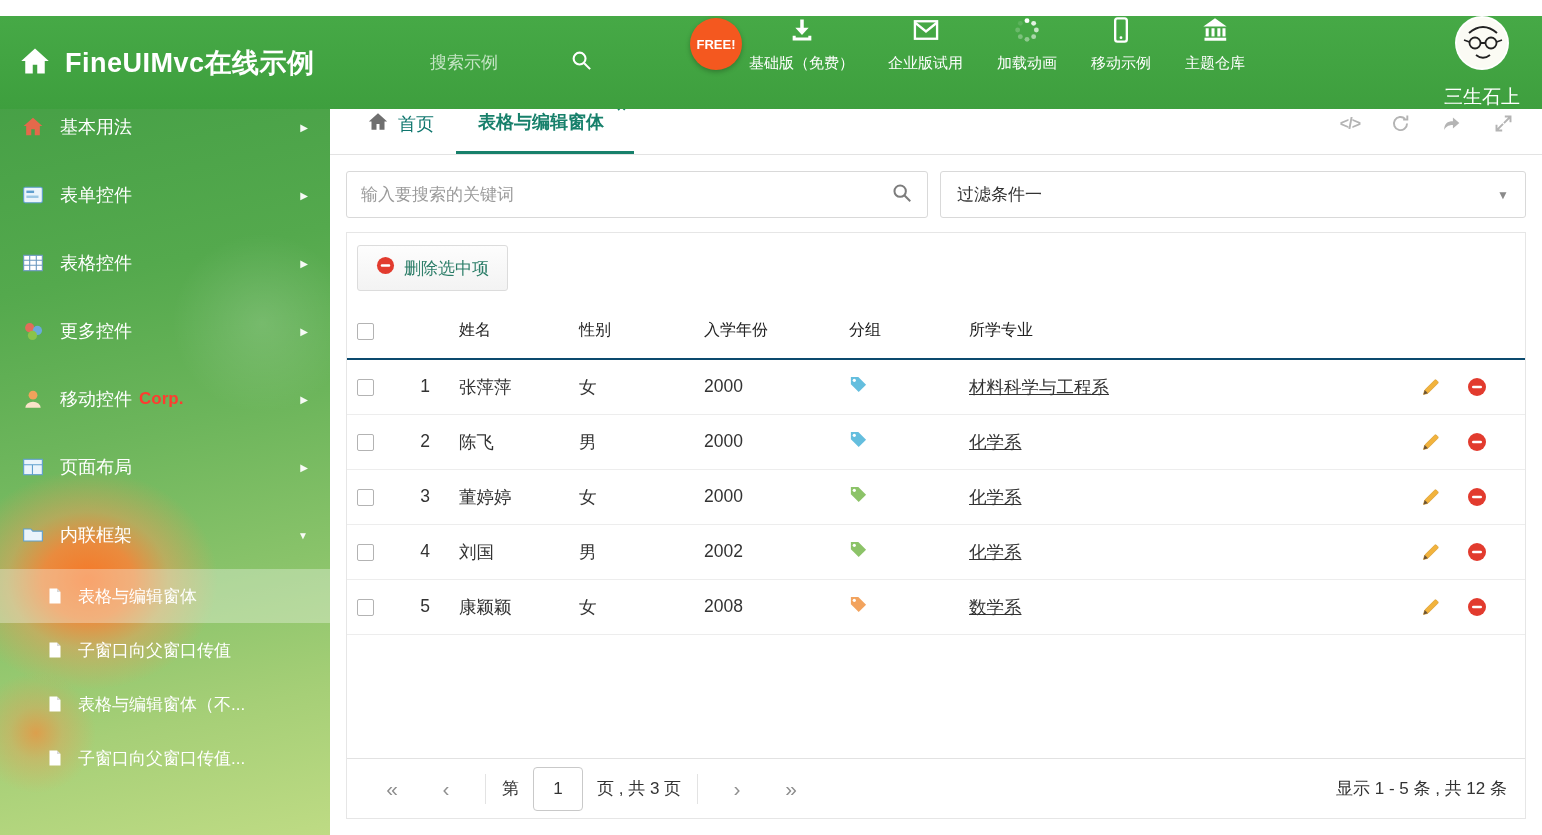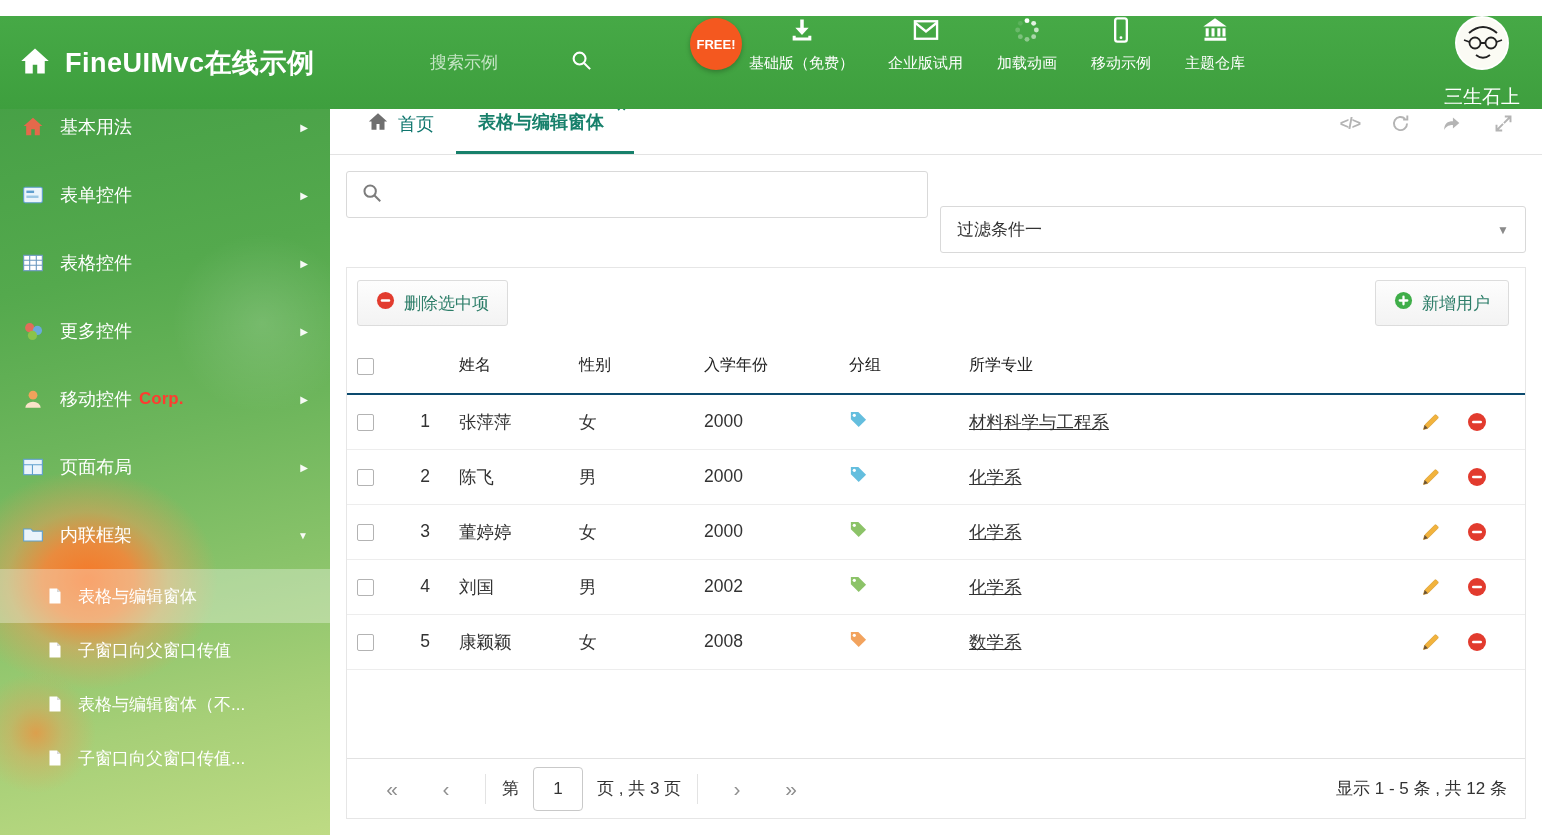--- a/index.html
+++ b/index.html
@@ -48,21 +48,21 @@
   .tab-close { position:absolute; top:5px; right:8px; font-size:16px; color:#17806b; font-weight:bold; cursor:pointer; }
   .tab-tools { margin-left:auto; display:flex; align-items:center; gap:30px; padding-right:28px; color:#b4b4b4; }
   .tool-icon { cursor:pointer; display:flex; align-items:center; }
   .code-glyph { font-size:16px; font-weight:bold; letter-spacing:-1px; }
 
   .content { flex:1; padding:16px; display:flex; flex-direction:column; min-height:0; }
   .filter-row { display:flex; gap:12px; flex:0 0 auto; }
   .search-box { flex:1; height:47px; border:1px solid #d9d9d9; border-radius:3px; display:flex; align-items:center; padding:0 14px; background:#fff; }
   .search-box input { flex:1; border:none; outline:none; font-size:17px; color:#333; }
   .search-box input::placeholder { color:#9b9b9b; }
-  .dropdown { flex:1; height:47px; border:1px solid #d9d9d9; border-radius:3px; display:flex; align-items:center; padding:0 16px; font-size:17px; color:#333; cursor:pointer; background:#fff;margin-top:35px; }
+  .dropdown { flex:1; height:47px; border:1px solid #d9d9d9; border-radius:3px; display:flex; align-items:center; padding:0 16px; font-size:17px; color:#333; cursor:pointer; background:#fff; }
   .dd-caret { margin-left:auto; color:#8a8a8a; font-size:12px; }
 
   .grid-panel { margin-top:14px; border:1px solid #e6e6e6; flex:1; display:flex; flex-direction:column; min-height:0; background:#fff; }
   .grid-toolbar { padding:12px 10px; display:flex; align-items:center; flex:0 0 auto; }
   .btn { display:inline-flex; align-items:center; gap:9px; height:46px; padding:0 18px; border:1px solid #dcdcdc;
     background:linear-gradient(#fdfdfd,#f3f3f3); border-radius:3px; font-size:17px; color:#2c7d68; cursor:pointer; }
   .btn-add { margin-left:auto; margin-right:6px; }
 
   table { width:100%; border-collapse:collapse; table-layout:fixed; }
   th { height:56px; border-bottom:2px solid #0c4a6e; font-weight:normal; font-size:16px; color:#222; text-align:left; padding:0 10px; }
@@ -327,20 +327,21 @@
             <path d="M13.5 4 H20 v6.5 M20 4 l-7.5 7.5 M10.5 20 H4 v-6.5 M4 20 l7.5 -7.5" fill="none" stroke="currentColor" stroke-width="2.2"></path>
           </svg>
       </span>
     </div>
   </div>
 
   <div class="content">
 
     <div class="filter-row">
       <div class="search-box">
+        <input type="text" placeholder="输入要搜索的关键词" style="">
         <span>
           <svg width="22" height="22" viewBox="0 0 24 24">
               <circle cx="10" cy="10" r="6.2" fill="none" stroke="#7c7c7c" stroke-width="2.2"></circle>
               <line x1="14.8" y1="14.8" x2="21" y2="21" stroke="#7c7c7c" stroke-width="2.2"></line>
             </svg>
         </span>
       </div>
       <div class="dropdown">
         <span>过滤条件一</span>
         <span class="dd-caret">▼</span>
@@ -351,30 +352,20 @@
 
       <div class="grid-toolbar">
         <button class="btn">
           <span>
             <svg width="19" height="19" viewBox="0 0 20 20">
                 <circle cx="10" cy="10" r="9" fill="#e23b2e"></circle>
                 <rect x="5" y="8.7" width="10" height="2.6" rx="1.3" fill="#fff"></rect>
               </svg>
           </span>
           <span>删除选中项</span>
-        </button>
-        <button class="btn btn-add">
-          <span>
-            <svg width="19" height="19" viewBox="0 0 20 20">
-                <circle cx="10" cy="10" r="9" fill="#3fae49"></circle>
-                <rect x="4.8" y="8.8" width="10.4" height="2.4" rx="1.2" fill="#fff"></rect>
-                <rect x="8.8" y="4.8" width="2.4" height="10.4" rx="1.2" fill="#fff"></rect>
-              </svg>
-          </span>
-          <span>新增用户</span>
         </button>
       </div>
 
       <table>
         <colgroup>
           <col class="col-check">
             <col class="col-idx">
             <col class="col-name">
             <col class="col-gender">
           <col class="col-year">

